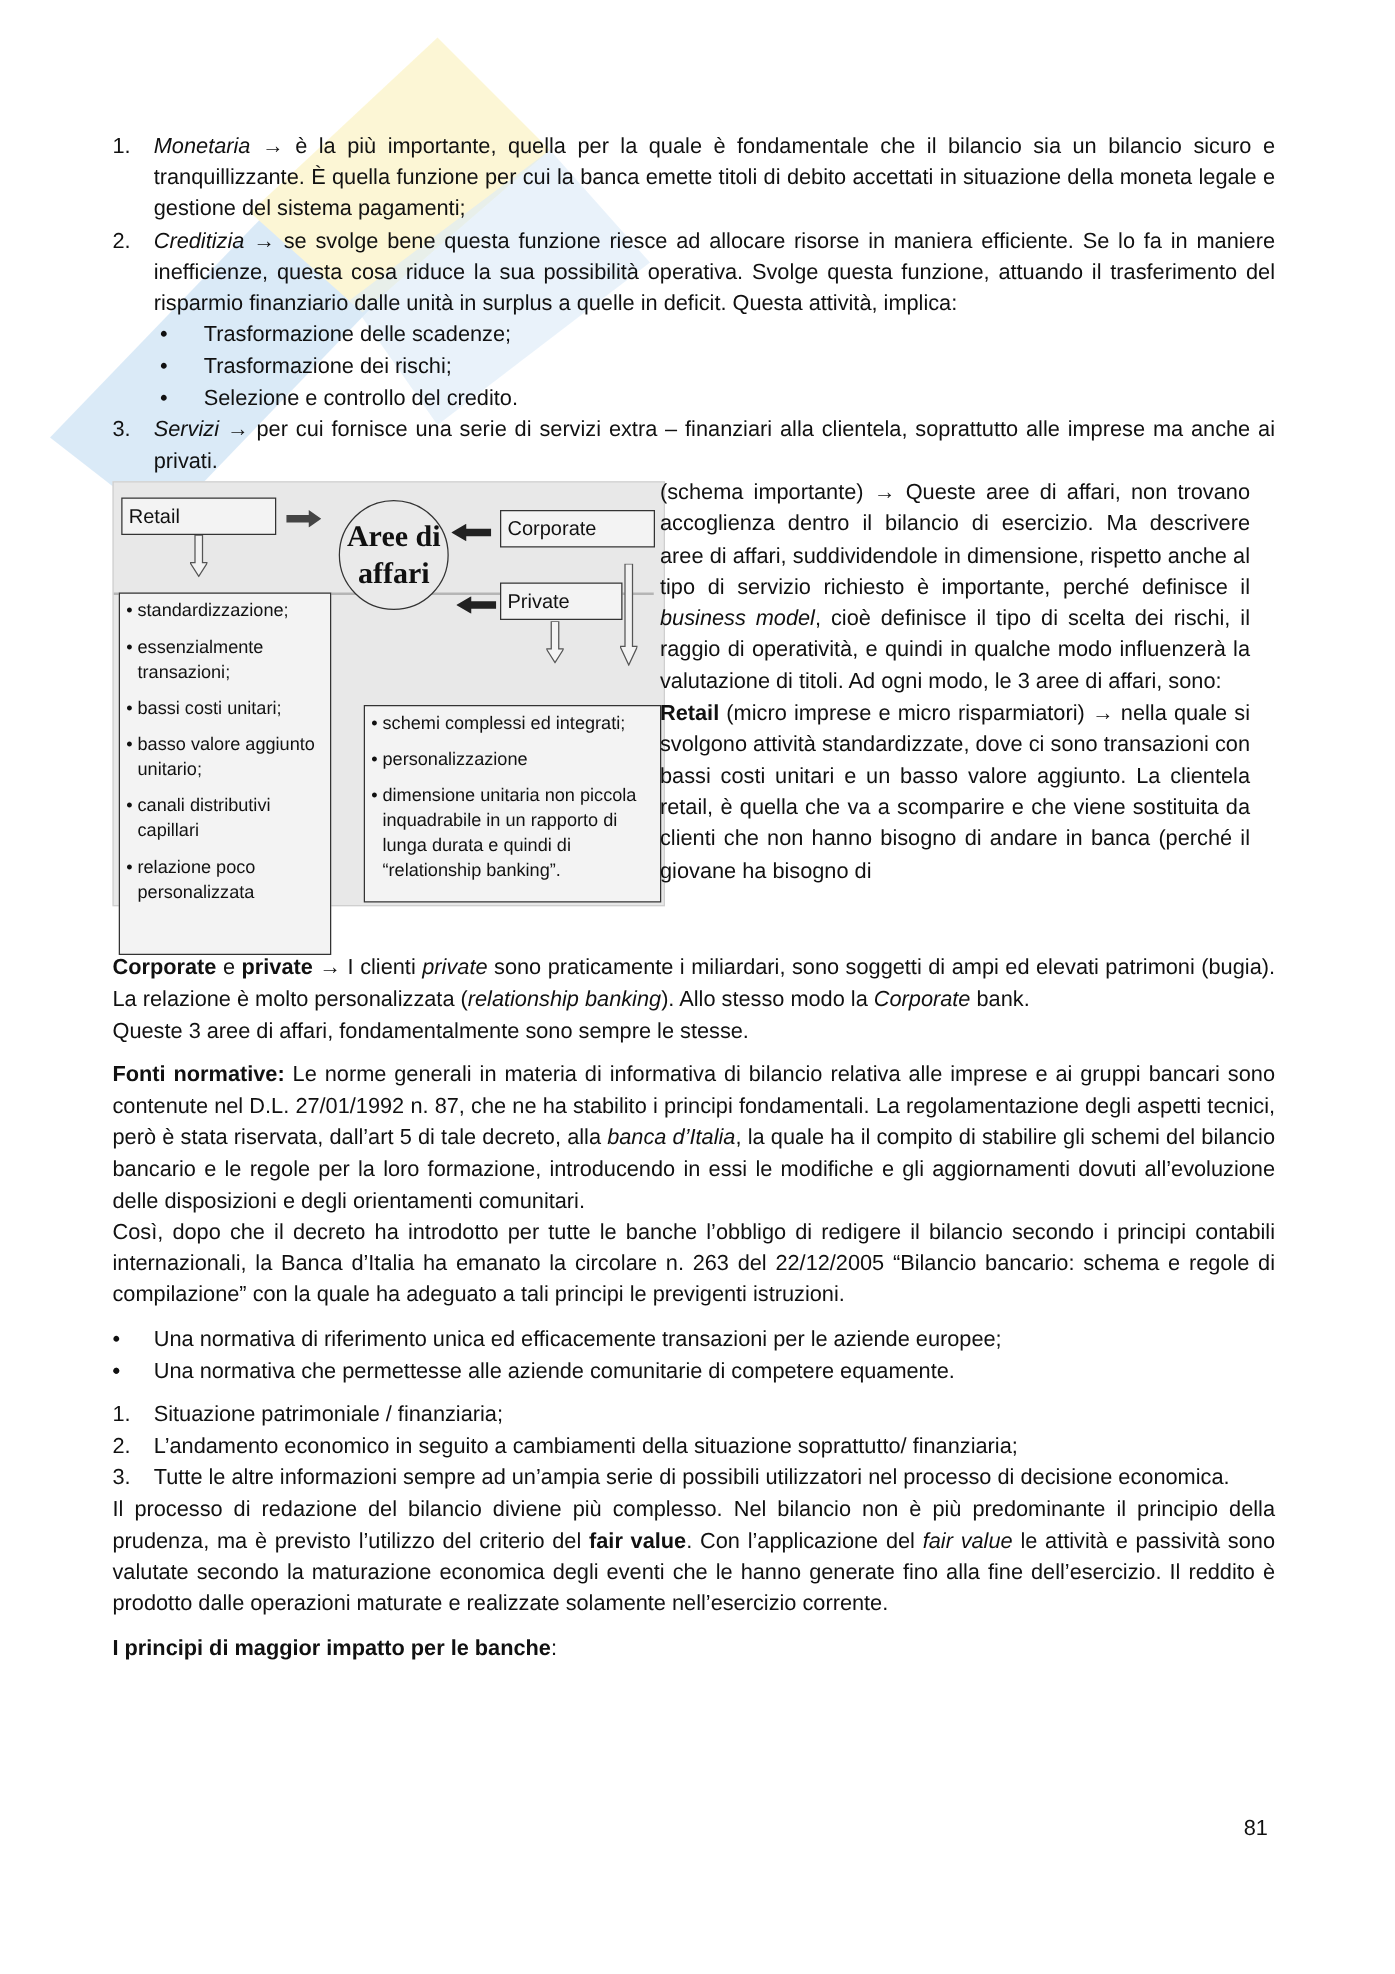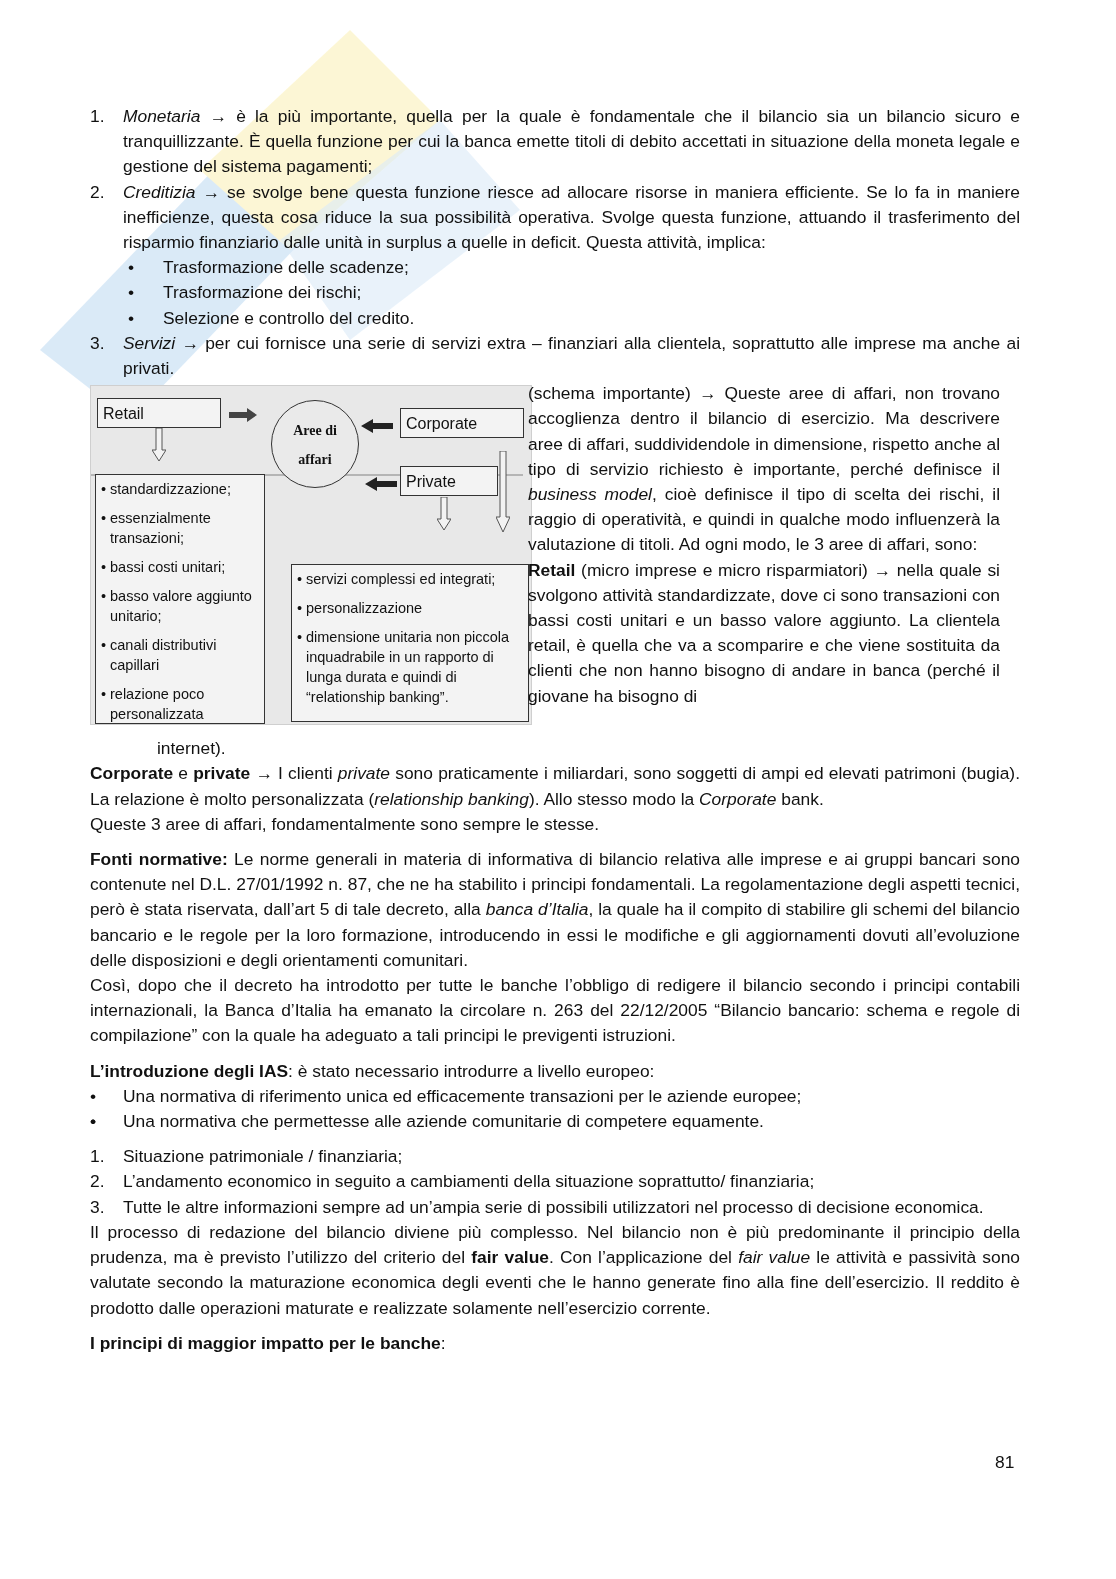--- a/index.html
+++ b/index.html
@@ -15,21 +15,21 @@
   .bul2 { position: relative; padding-left: 33px; }
   .bul2 .dot { position: absolute; left: 0; top: 0; }
   .gap { height: 10px; }
   i { font-style: italic; }
   b { font-weight: bold; }
 
   .float-wrap { position: relative; height: 355px; }
   .diagram { position: absolute; left: 0; top: 4px; width: 440px; height: 338px; background: #e8e8e8; border: 1px solid #cfcfcf; font-family: "Liberation Sans", sans-serif; }
   .diagram .hline { position: absolute; left: 0; right: 8px; top: 88px; height: 2px; background: #b5b5b5; }
   .box { position: absolute; background: #f3f3f3; border: 1.5px solid #333; font-size: 16px; padding: 2px 5px; box-sizing: border-box; }
-  .circle { position: absolute; left: 180px; top: 14px; width: 88px; height: 88px; border-radius: 50%; border: 1.5px solid #333; background: #eaeaea; font-family: "Liberation Serif", serif; font-weight: bold; font-size: 14px; line-height: 29px; text-align: center; padding-top: 15px; box-sizing: border-box; }
+  .circle { position: absolute; left: 180px; top: 14px; width: 88px; height: 88px; border-radius: 50%; border: 1.5px solid #333; background: #eaeaea; font-family: "Liberation Serif", serif; font-weight: bold; font-size: 24px; line-height: 29px; text-align: center; padding-top: 15px; box-sizing: border-box; }
   .list-box { position: absolute; background: #f3f3f3; border: 1.5px solid #333; font-size: 14.5px; line-height: 20px; padding: 4px 5px; box-sizing: border-box; }
   .list-box .li { position: relative; padding-left: 9px; margin-bottom: 9px; }
   .list-box .li::before { content: "•"; position: absolute; left: 0; top: 0; }
   .arrow-svg { position: absolute; }
   .side-text { position: absolute; left: 438px; top: 0; width: 472px; text-align: justify; }
   .internet { padding-left: 67px; }
   .pnum { position: absolute; left: 995px; top: 1452px; font-size: 17.4px; }
 </style>
 </head>
 <body>
@@ -95,31 +95,31 @@
       <svg class="arrow-svg" style="left:61px; top:42px;" width="14" height="34">
         <polygon points="4,0 10,0 10,22 14,22 7,33 0,22 4,22" fill="#f3f3f3" stroke="#555" stroke-width="1"></polygon>
       </svg>
       <svg class="arrow-svg" style="left:346px; top:111px;" width="14" height="34">
         <polygon points="4,0 10,0 10,22 14,22 7,33 0,22 4,22" fill="#f3f3f3" stroke="#555" stroke-width="1"></polygon>
       </svg>
       <svg class="arrow-svg" style="left:405px; top:65px;" width="14" height="82">
         <polygon points="4,0 10,0 10,66 14,66 7,81 0,66 4,66" fill="#f3f3f3" stroke="#555" stroke-width="1"></polygon>
       </svg>
 
-      <div class="list-box" style="left:4px; top:88px; width:170px; height:250px;">
+      <div class="list-box" style="left:4px; top:88px; width:170px; height:290px;">
         <div class="li">standardizzazione;</div>
         <div class="li">essenzialmente transazioni;</div>
         <div class="li">bassi costi unitari;</div>
         <div class="li">basso  valore aggiunto unitario;</div>
         <div class="li">canali distributivi capillari</div>
         <div class="li">relazione poco personalizzata</div>
       </div>
 
       <div class="list-box" style="left:200px; top:178px; width:238px; height:158px;">
-        <div class="li">servizi complessi ed integrati;</div>
+        <div class="li">schemi complessi ed integrati;</div>
         <div class="li">personalizzazione</div>
         <div class="li">dimensione unitaria non piccola inquadrabile in un rapporto di lunga durata e quindi di “relationship banking”.</div>
       </div>
     </div>
 
     <div class="side-text">
       <span>(schema importante) </span><span>→</span><span> Queste aree di affari, non trovano accoglienza dentro il bilancio di esercizio. Ma descrivere aree di affari, suddividendole in dimensione, rispetto anche al tipo di servizio richiesto è importante, perché definisce il </span><i>business model</i><span>, cioè definisce il tipo di scelta dei rischi, il raggio di operatività, e quindi in qualche modo influenzerà la valutazione di titoli. Ad ogni modo, le 3 aree di affari, sono:</span><br>
       <b>Retail</b><span> (micro imprese e micro risparmiatori) </span><span>→</span><span> nella quale si svolgono attività standardizzate, dove ci sono transazioni con bassi costi unitari e un basso valore aggiunto. La clientela retail, è quella che va a scomparire e che viene sostituita da clienti che non hanno bisogno di andare in banca (perché il giovane ha bisogno di</span>
     </div>
   </div>
@@ -131,23 +131,20 @@
   </div>
   <div class="p">Queste 3 aree di affari, fondamentalmente sono sempre le stesse.</div>
 
   <div class="gap"></div>
   <div class="p">
     <b>Fonti normative:</b><span> Le norme generali in materia di informativa di bilancio relativa alle imprese e ai gruppi bancari sono contenute nel D.L. 27/01/1992 n. 87, che ne ha stabilito i principi fondamentali. La regolamentazione degli aspetti tecnici, però è stata riservata, dall’art 5 di tale decreto, alla </span><i>banca d’Italia</i><span>, la quale ha il compito di stabilire gli schemi del bilancio bancario e le regole per la loro formazione, introducendo in essi le modifiche e gli aggiornamenti dovuti all’evoluzione delle disposizioni e degli orientamenti comunitari.</span>
   </div>
   <div class="p">Così, dopo che il decreto ha introdotto per tutte le banche l’obbligo di redigere il bilancio secondo i principi contabili internazionali, la Banca d’Italia ha emanato la circolare n. 263 del 22/12/2005 “Bilancio bancario: schema e regole di compilazione” con la quale ha adeguato a tali principi le previgenti istruzioni.</div>
 
   <div class="gap"></div>
-  <div class="p">
-    <b>L’introduzione degli IAS</b><span>: è stato necessario introdurre a livello europeo:</span>
-  </div>
   <div class="bul2"><span class="dot">•</span><span>Una normativa di riferimento unica ed efficacemente transazioni per le aziende europee;</span></div>
   <div class="bul2"><span class="dot">•</span></div>
   <div class="bul2"><span class="dot">•</span><span>Una normativa che permettesse alle aziende comunitarie di competere equamente.</span></div>
 
   <div class="gap"></div>
   <div class="ol-item"><span class="num">1.</span><span>Situazione patrimoniale / finanziaria;</span></div>
   <div class="ol-item"><span class="num">2.</span><span>L’andamento economico in seguito a cambiamenti della situazione soprattutto/ finanziaria;</span></div>
   <div class="ol-item"><span class="num">3.</span><span>Tutte le altre informazioni sempre ad un’ampia serie di possibili utilizzatori nel processo di decisione economica.</span></div>
   <div class="p">
     <span>Il processo di redazione del bilancio diviene più complesso. Nel bilancio non è più predominante il principio della prudenza, ma è previsto l’utilizzo del criterio del </span><b>fair value</b><span>. Con l’applicazione del </span><i>fair value</i><span> le attività e passività sono valutate secondo la maturazione economica degli eventi che le hanno generate fino alla fine dell’esercizio. Il reddito è prodotto dalle operazioni maturate e realizzate solamente nell’esercizio corrente.</span>

